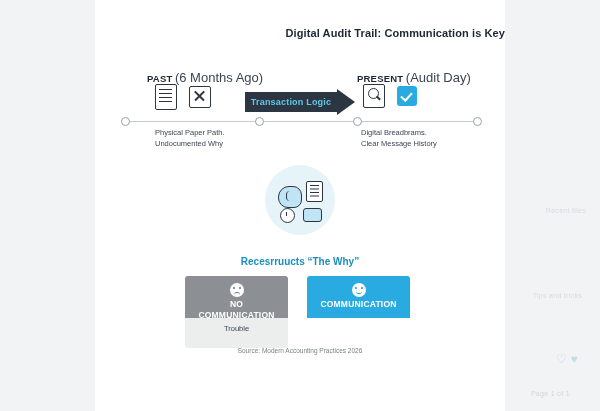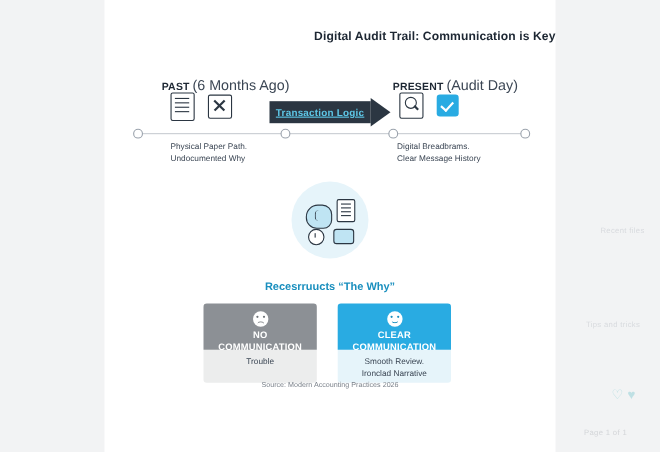--- a/index.html
+++ b/index.html
@@ -171,21 +171,20 @@
   .arrow-text {
     position: absolute;
     left: 0; top: 0;
     width: 92px; height: 36px;
     line-height: 20px;
     text-align: center;
     color: #5ec8e8;
     font-size: 9px;
     font-weight: bold;
     letter-spacing: .2px;
-    text-decoration: underline;
   }
 
   
   .axis {
     position: absolute;
     left: 28px;
     top: 121px;
     width: 355px;
     height: 1px;
     background: #c8ccd2;
@@ -450,23 +449,18 @@
       <div>COMMUNICATION</div>
     </div>
     <div class="panel-body body-grey">
       <div>Trouble</div>
     </div>
   </div>
 
   <div class="panel panel-right">
     <div class="panel-head head-blue">
       <div class="face happy"></div>
-      <div>CLEAR</div>
       <div>COMMUNICATION</div>
     </div>
-    <div class="panel-body body-blue">
-      <div>Smooth Review.</div>
-      <div>Ironclad Narrative</div>
-    </div>
   </div>
 
   <div class="source">Source: Modern Accounting Practices 2026</div>
 </div>
 
 </body></html>

